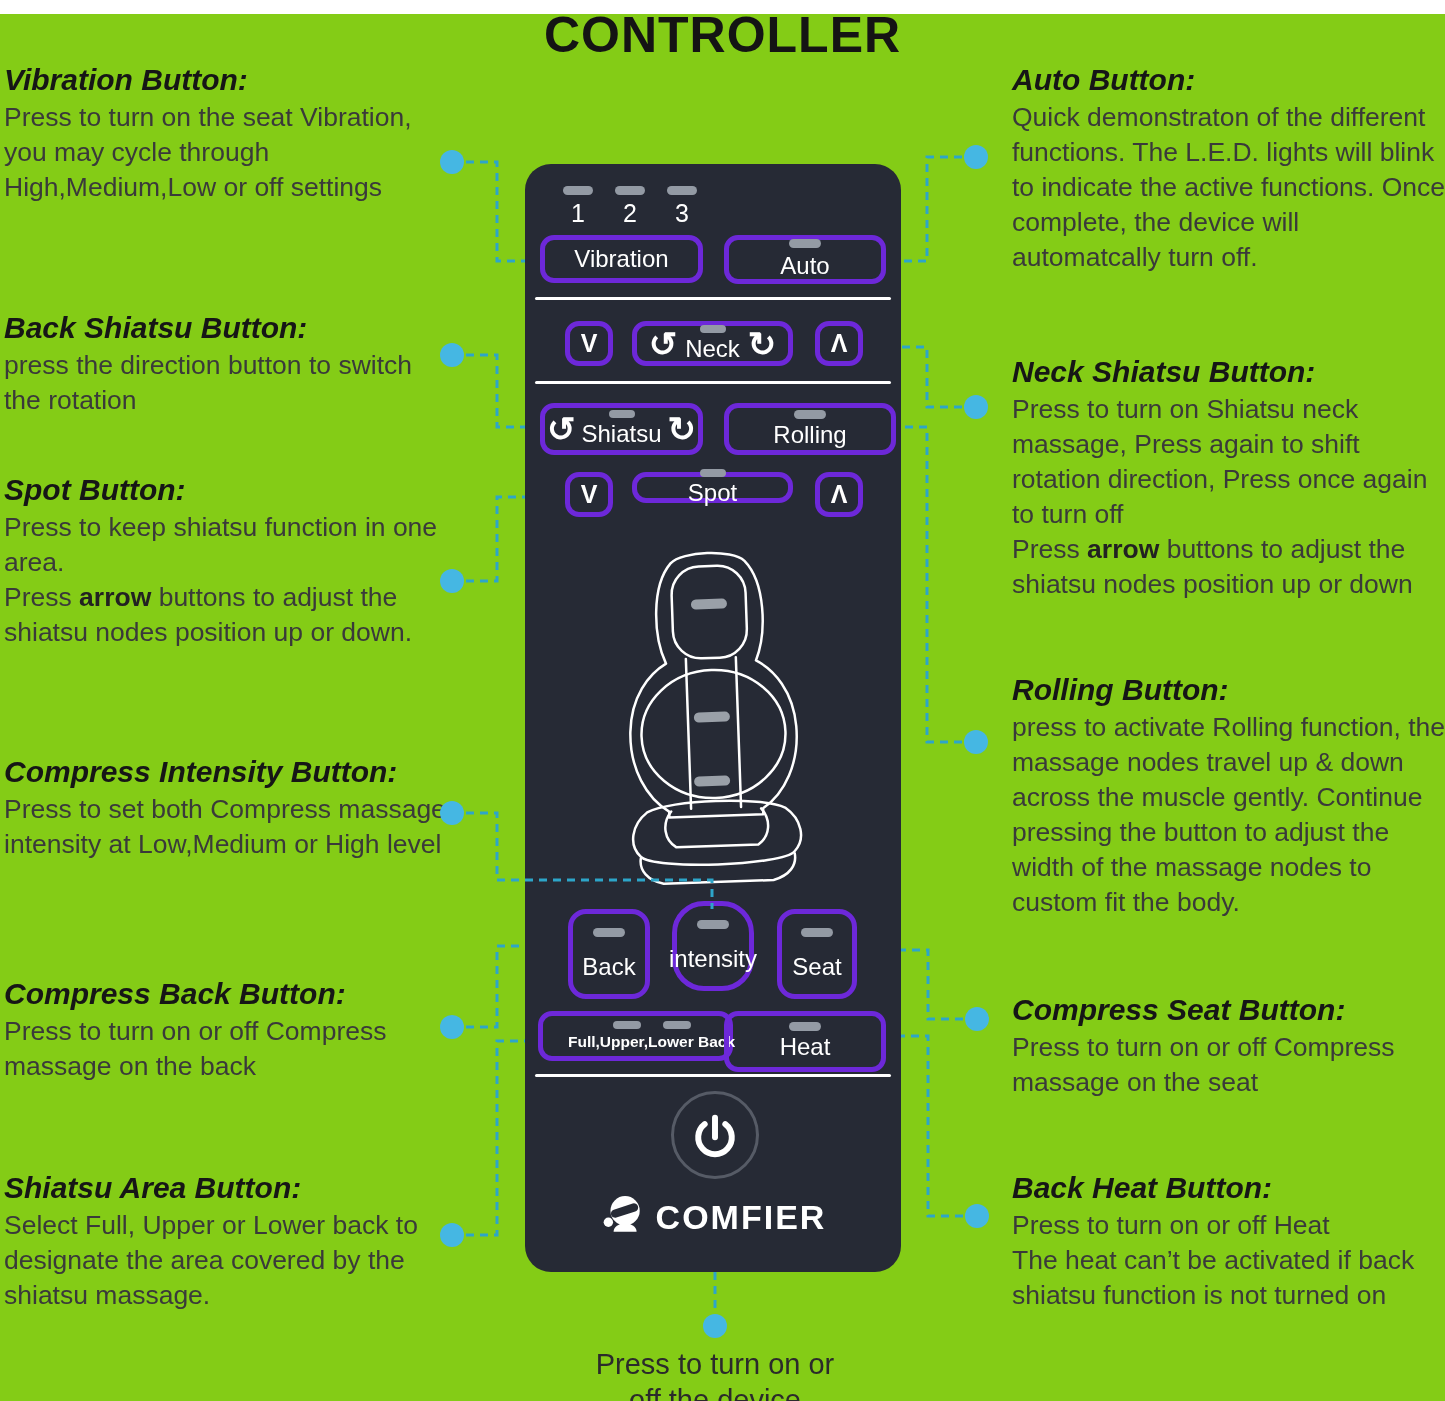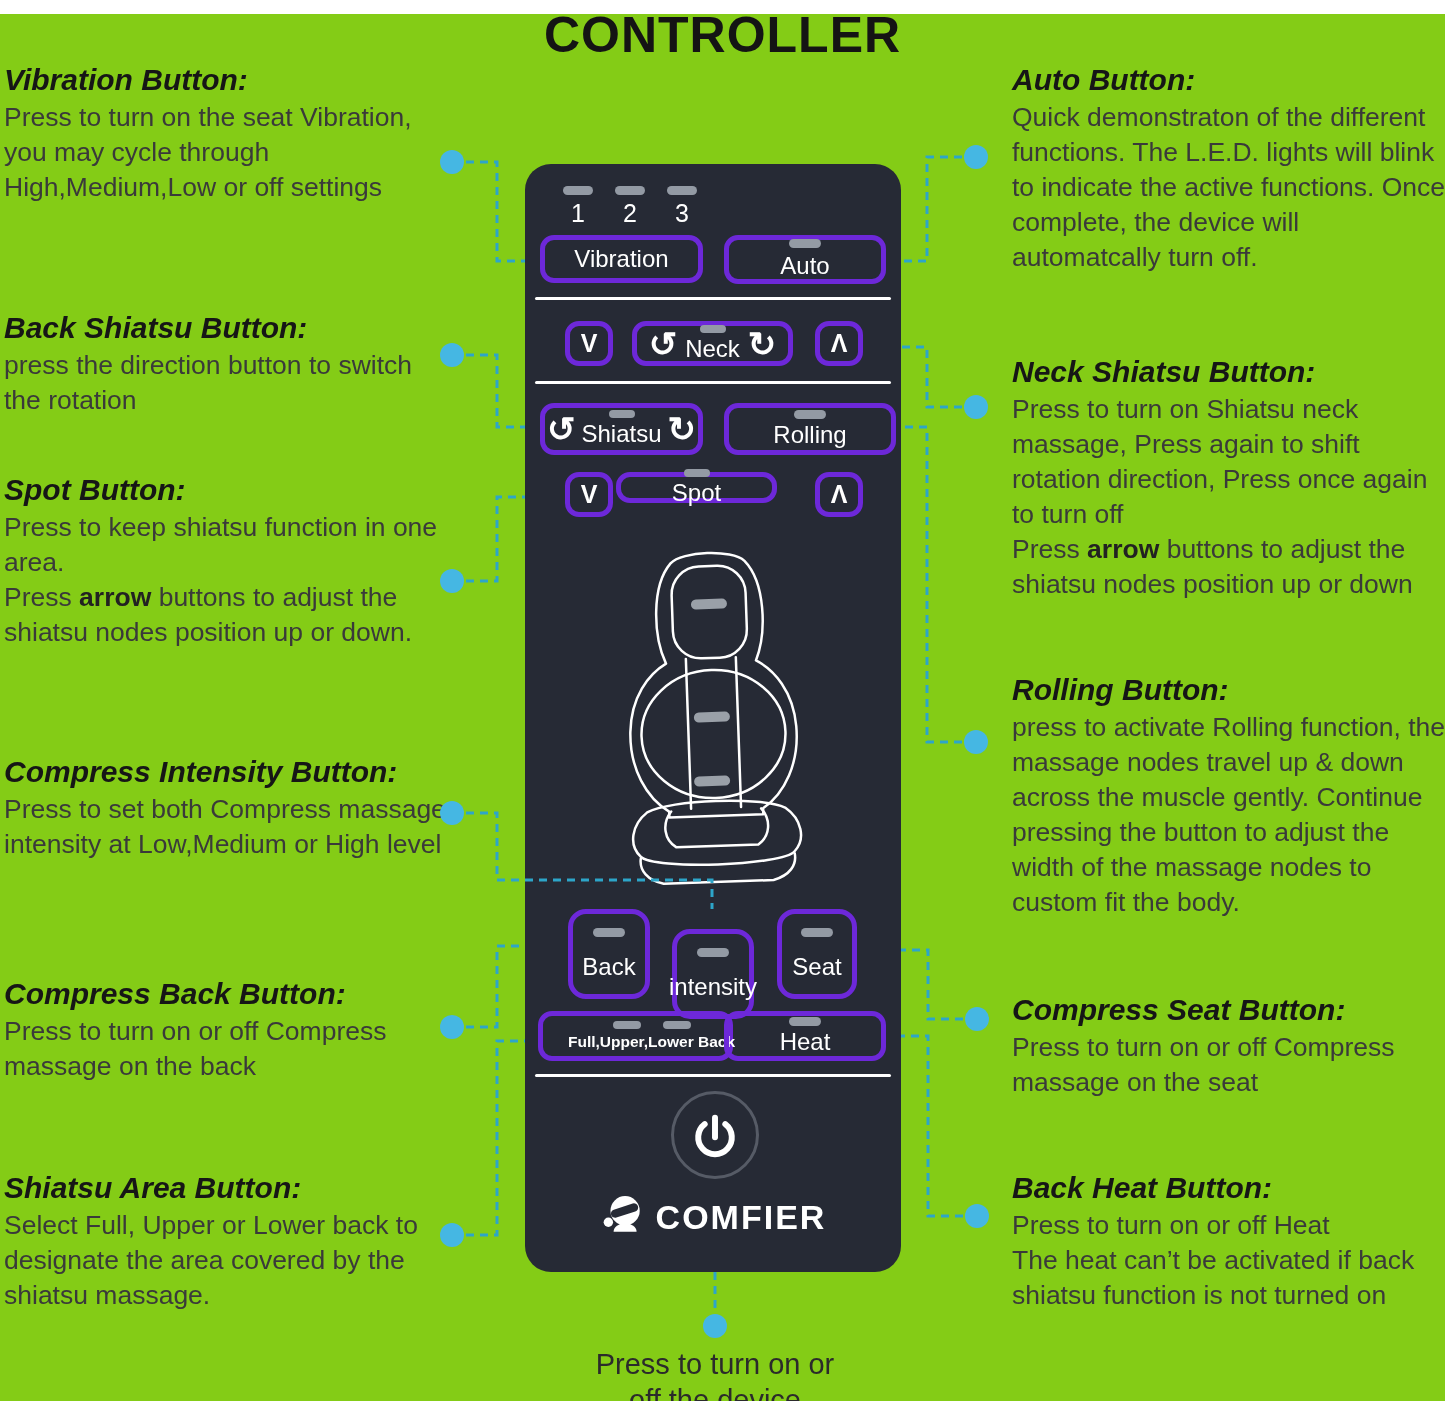--- a/index.html
+++ b/index.html
@@ -155,21 +155,21 @@
     <button class="btn" style="left:199px;top:239px;width:172px;height:52px;">
       <span class="stack" style="gap:2px;">
         <span class="led"></span>
         <span class="label">Rolling</span>
       </span>
     </button>
 
     <button class="btn" style="left:40px;top:308px;width:48px;height:45px;">
       <span class="chev">V</span>
     </button>
-    <button class="btn" style="left:91px;top:308px;width:161px;height:31px;text-align:center;">
+    <button class="btn" style="left:107px;top:308px;width:161px;height:31px;text-align:center;">
       <span class="stack" style="gap:2px;">
         <span class="led tiny"></span>
         <span class="label">Spot</span>
       </span>
     </button>
     <button class="btn" style="left:290px;top:308px;width:48px;height:45px;">
       <span class="chev">Λ</span>
     </button>
 
     <svg class="chair" width="230" height="352" viewBox="0 0 230 352">
@@ -191,21 +191,21 @@
         <rect x="94" y="232" width="36" height="10" rx="5"></rect>
       </g>
     </svg>
 
     <button class="btn" style="left:43px;top:745px;width:82px;height:90px;border-radius:18px;">
       <span class="stack" style="gap:16px;">
         <span class="led"></span>
         <span class="label">Back</span>
       </span>
     </button>
-    <button class="btn" style="left:147px;top:765px;width:82px;height:90px;border-radius:18px;">
+    <button class="btn" style="left:147px;top:737px;width:82px;height:90px;border-radius:32px;">
       <span class="stack" style="gap:16px;">
         <span class="led"></span>
         <span class="label">intensity</span>
       </span>
     </button>
     <button class="btn" style="left:252px;top:745px;width:80px;height:90px;border-radius:18px;">
       <span class="stack" style="gap:16px;">
         <span class="led"></span>
         <span class="label">Seat</span>
       </span>
@@ -213,21 +213,21 @@
 
     <button class="btn" style="left:13px;top:847px;width:195px;height:50px;padding-left:32px;">
       <span class="stack" style="gap:4px;">
         <span style="display:flex;gap:22px;">
           <span class="led" style="width:28px;height:8px;"></span>
           <span class="led" style="width:28px;height:8px;"></span>
         </span>
         <span class="label" style="font-size:15.5px;font-weight:bold;white-space:nowrap;">Full,Upper,Lower Back</span>
       </span>
     </button>
-    <button class="btn" style="left:199px;top:847px;width:162px;height:50px;">
+    <button class="btn" style="left:199px;top:847px;width:162px;height:61px;">
       <span class="stack" style="gap:2px;">
         <span class="led"></span>
         <span class="label">Heat</span>
       </span>
     </button>
 
     <div class="sep" style="top:910px;"></div>
 
     <button class="power-btn">
       <svg width="52" height="52" viewBox="0 0 48 48">

